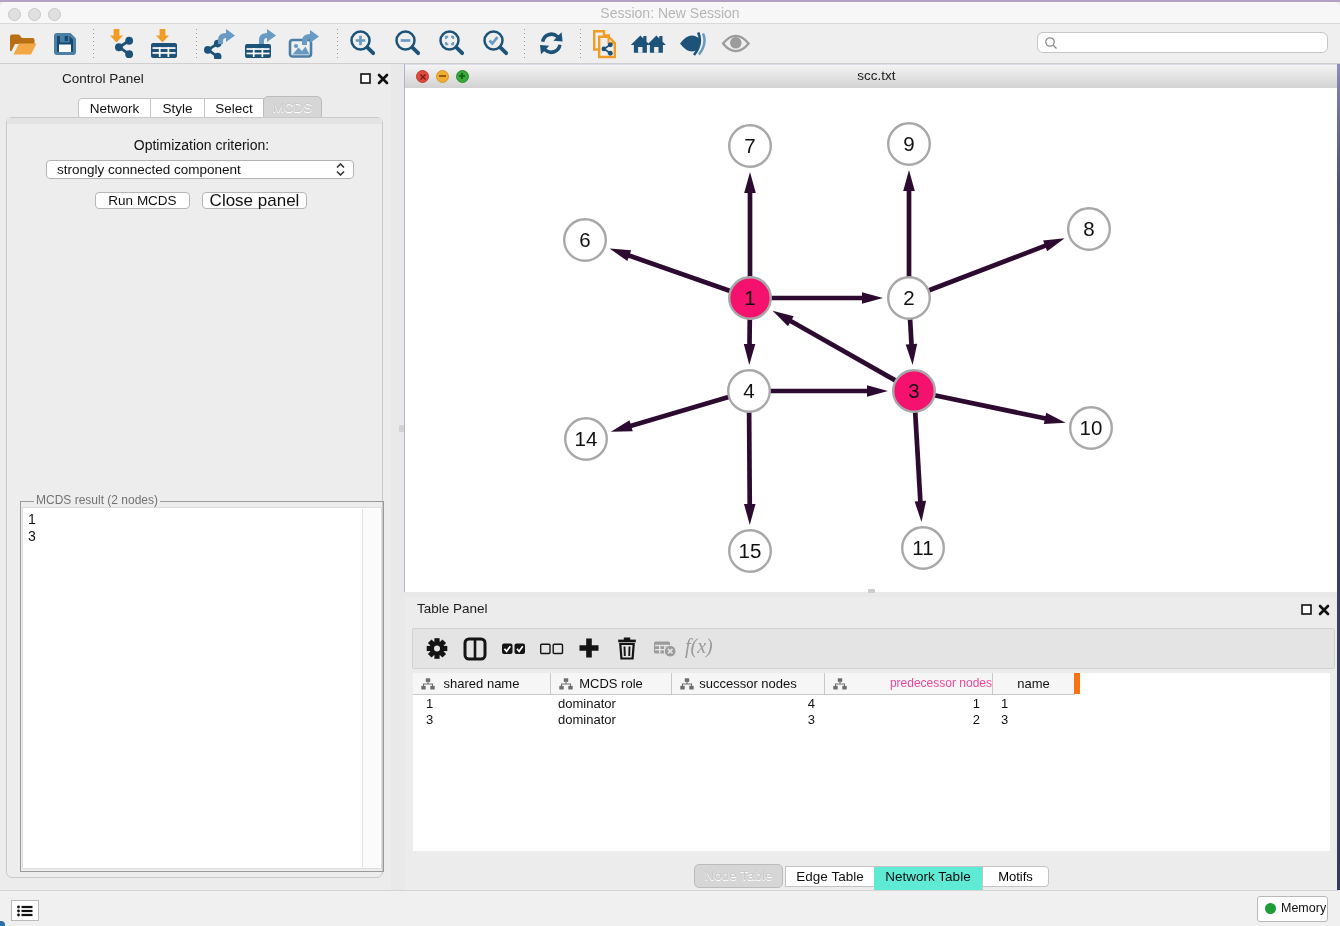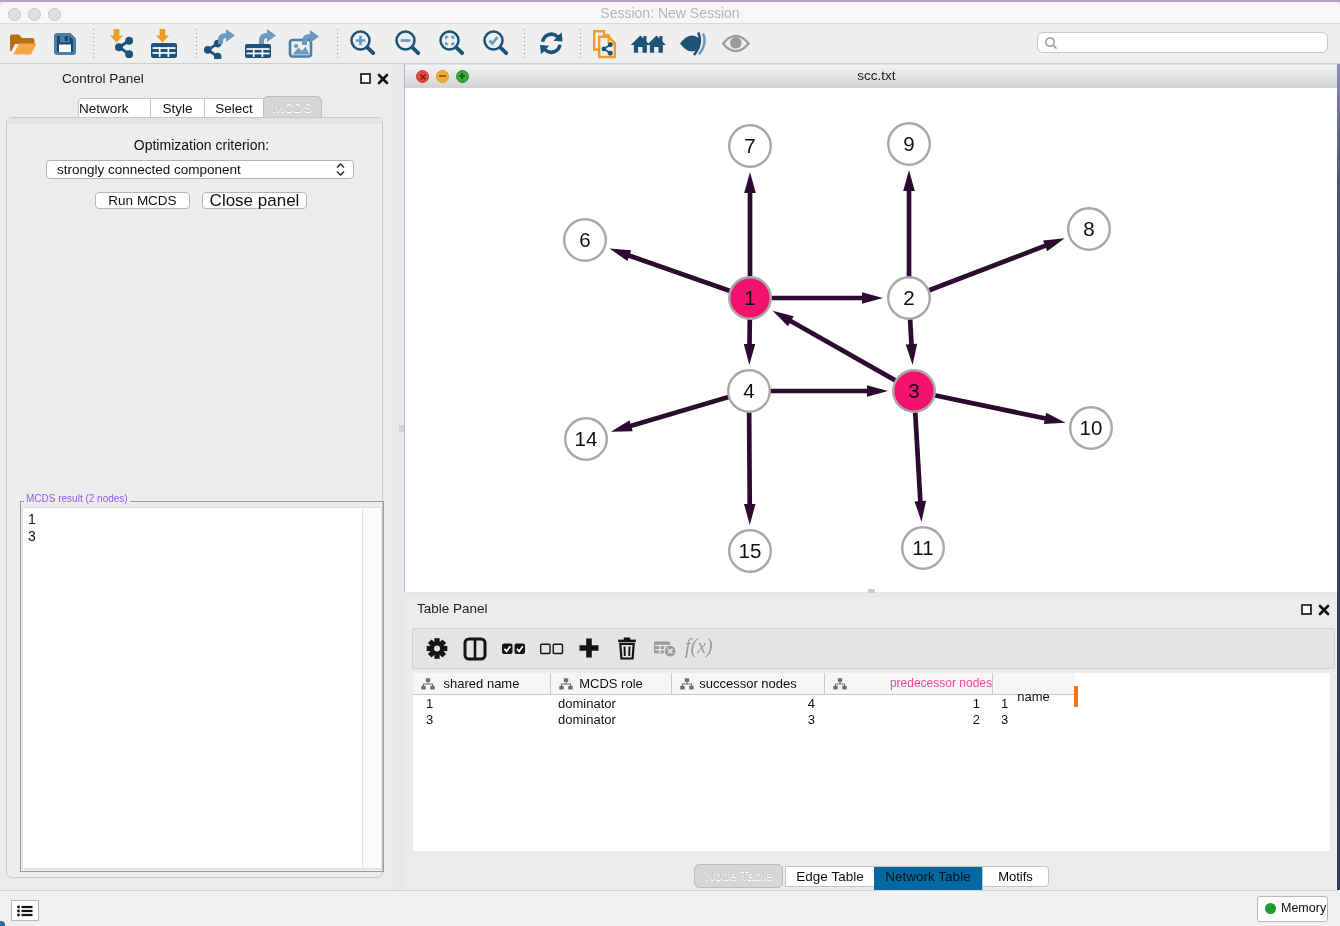--- a/index.html
+++ b/index.html
@@ -144,40 +144,40 @@
 <div class="abs" style="left:0;top:64px;width:391px;height:826px;background:#ececec;">
   <div class="abs" style="left:14px;top:7px;font-size:13.5px;color:#1c1c1c;margin-left:48px;">Control Panel</div>
   <svg class="abs" style="left:360px;top:9px;" width="11" height="11" viewBox="0 0 11 11">
       <rect x="1" y="1" width="9" height="9" fill="#fff" stroke="#111" stroke-width="1.6"></rect>
     </svg>
   <svg class="abs" style="left:377px;top:9px;" width="12" height="12" viewBox="0 0 12 12">
       <path d="M2 2 L10 10 M10 2 L2 10" stroke="#111" stroke-width="2.6" stroke-linecap="round"></path>
     </svg>
 
   <div class="abs" style="left:78px;top:34px;height:19px;">
-    <div class="abs" style="left:0;top:0;width:73px;height:21px;box-sizing:border-box;background:#fff;border:1px solid #c4c4c4;border-radius:4px 0 0 4px;text-align:left;font-size:13.5px;line-height:19px;color:#111;">Network</div>
+    <div class="abs" style="left:0;top:0;width:73px;height:21px;box-sizing:border-box;background:#fff;border:1px solid #c4c4c4;border-radius:4px 0 0 4px;text-align:center;font-size:13.5px;line-height:19px;color:#111;">Network</div>
     <div class="abs" style="left:72px;top:0;width:55px;height:21px;box-sizing:border-box;background:#fff;border:1px solid #c4c4c4;text-align:center;font-size:13.5px;line-height:19px;color:#111;">Style</div>
     <div class="abs" style="left:126px;top:0;width:60px;height:21px;box-sizing:border-box;background:#fff;border:1px solid #c4c4c4;text-align:center;font-size:13.5px;line-height:19px;color:#111;">Select</div>
     <div class="abs" style="left:185px;top:-2px;width:59px;height:24px;box-sizing:border-box;background:#d6d6d6;border:1px solid #bcbcbc;border-radius:5px;text-align:center;font-size:13.5px;line-height:22px;color:#cbcbcb;text-shadow:0 1px 0 #ffffff;">MCDS</div>
   </div>
 
   <div class="abs" style="left:6px;top:53px;width:377px;height:761px;background:#ededed;border:1px solid #c9c9c9;box-sizing:border-box;border-radius:6px;">
     <div class="abs" style="left:0;top:0;width:375px;height:6px;background:#e3e3e3;"></div>
     <div class="abs" style="left:7px;top:19px;width:375px;text-align:center;font-size:14px;color:#111;">Optimization criterion:</div>
     <div class="abs" style="left:39px;top:42px;width:296px;height:17px;background:#ffffff;border:1px solid #b2b2b2;border-radius:4px;font-size:13.5px;line-height:18px;color:#111;padding-left:10px;">strongly connected component
       <svg class="abs" style="right:7px;top:2px;" width="11" height="13" viewBox="0 0 11 13">
           <path d="M2 4.5 L5.5 1 L9 4.5" fill="none" stroke="#333" stroke-width="1.6"></path>
           <path d="M2 8.5 L5.5 12 L9 8.5" fill="none" stroke="#333" stroke-width="1.6"></path>
         </svg>
     </div>
     <div class="abs" style="left:88px;top:74px;width:93px;height:15px;background:#ffffff;border:1px solid #b6b6b6;border-radius:4px;text-align:center;font-size:13.5px;line-height:16px;color:#111;">Run MCDS</div>
     <div class="abs" style="left:195px;top:74px;width:103px;height:15px;background:#ffffff;border:1px solid #b6b6b6;border-radius:4px;text-align:center;font-size:17px;line-height:16px;color:#111;">Close panel</div>
 
     <div class="abs" style="left:13px;top:383px;width:362px;height:369px;border:1px solid #9a9a9a;">
-      <div class="abs" style="left:3px;top:-9px;background:#ededed;font-size:10px;color:#8b5cf6;padding:0 2px;z-index:2;">MCDS result (2 nodes)</div>
+      <div class="abs" style="left:13px;top:-9px;background:#ededed;font-size:12px;color:#737373;padding:0 2px;z-index:2;">MCDS result (2 nodes)</div>
       <div class="abs" style="left:1px;top:5px;width:360px;height:362px;background:#ffffff;border:1px solid #dcdcdc;box-sizing:border-box;">
         <div class="abs" style="left:5px;top:3px;font-size:14px;color:#111;line-height:17px;">1<br>3</div>
         <div class="abs" style="right:1px;top:1px;width:17px;height:358px;background:#fbfbfb;border-left:1px solid #e4e4e4;"></div>
       </div>
     </div>
   </div>
 </div>
 
 <div class="abs" style="left:399px;top:425px;width:5px;height:7px;background:#d2d2d2;border-radius:1px;"></div>
 
@@ -343,39 +343,39 @@
       </div>
       <div class="abs" style="left:412px;top:0;width:167px;height:21px;border-right:1px solid #c9c9c9;">
         <svg class="abs" style="left:8px;top:5px;" width="14" height="12" viewBox="0 0 14 12">
           <rect x="4.8" y="0.3" width="4.4" height="3.6" fill="#6e6e6e"></rect>
           <rect x="0.3" y="7.9" width="4.4" height="3.6" fill="#6e6e6e"></rect>
           <rect x="9.3" y="7.9" width="4.4" height="3.6" fill="#6e6e6e"></rect>
           <path d="M7 3.9 L7 6 M2.5 7.9 L2.5 6 L11.5 6 L11.5 7.9" fill="none" stroke="#6e6e6e" stroke-width="1.1"></path>
         </svg>
         <div class="abs" style="left:0;top:3px;width:167px;text-align:right;font-size:12px;color:#ec4899;">predecessor nodes</div>
       </div>
-      <div class="abs" style="left:580px;top:13px;width:81px;height:21px;border-right:4px solid #f97316;">
+      <div class="abs" style="left:580px;top:0;width:81px;height:21px;border-right:6px solid #f97316;">
         <div class="abs" style="left:0;top:3px;width:81px;text-align:center;font-size:13px;color:#111;">name</div>
       </div>
     <div class="abs" style="left:13px;top:23px;font-size:13px;color:#111;">1</div>
     <div class="abs" style="left:145px;top:23px;font-size:13px;color:#111;">dominator</div>
     <div class="abs" style="left:259px;top:23px;width:143px;text-align:right;font-size:13px;color:#111;">4</div>
     <div class="abs" style="left:412px;top:23px;width:155px;text-align:right;font-size:13px;color:#111;">1</div>
     <div class="abs" style="left:588px;top:23px;font-size:13px;color:#111;">1</div>
     <div class="abs" style="left:13px;top:39px;font-size:13px;color:#111;">3</div>
     <div class="abs" style="left:145px;top:39px;font-size:13px;color:#111;">dominator</div>
     <div class="abs" style="left:259px;top:39px;width:143px;text-align:right;font-size:13px;color:#111;">3</div>
     <div class="abs" style="left:412px;top:39px;width:155px;text-align:right;font-size:13px;color:#111;">2</div>
     <div class="abs" style="left:588px;top:39px;font-size:13px;color:#111;">3</div>
   </div>
 
   <div class="abs" style="left:289px;top:269px;height:19px;">
     <div class="abs" style="left:0;top:-2px;width:89px;height:24px;box-sizing:border-box;background:#d6d6d6;border:1px solid #bcbcbc;border-radius:5px;text-align:center;font-size:13.5px;line-height:22px;color:#cbcbcb;text-shadow:0 1px 0 #ffffff;">Node Table</div>
     <div class="abs" style="left:91px;top:0;width:90px;height:21px;box-sizing:border-box;background:#fff;border:1px solid #c4c4c4;text-align:center;font-size:13.5px;line-height:19px;color:#111;">Edge Table</div>
-    <div class="abs" style="left:180px;top:0;width:109px;height:31px;box-sizing:border-box;background:#0369a1;border:1px solid #c4c4c4;border-left:none;text-align:center;font-size:13.5px;line-height:19px;color:#111;">Network Table</div>
+    <div class="abs" style="left:180px;top:0;width:109px;height:31px;box-sizing:border-box;background:#5eead4;border:1px solid #c4c4c4;border-left:none;text-align:center;font-size:13.5px;line-height:19px;color:#111;">Network Table</div>
     <div class="abs" style="left:288px;top:0;width:67px;height:21px;box-sizing:border-box;background:#fff;border:1px solid #c4c4c4;border-radius:0 4px 4px 0;text-align:center;font-size:13px;line-height:19px;color:#000000;">Motifs</div>
   </div>
 </div>
 
 <div class="abs" style="left:1337px;top:64px;width:3px;height:826px;background:linear-gradient(#918cc0 0px,#7a7aa8 30px,#4e5478 120px,#3a4162 400px,#333c5c 826px);"></div>
 
 <div class="abs" style="left:0;top:890px;width:1340px;height:36px;background:#f0f0f0;border-top:1px solid #d4d4d4;">
   <div class="abs" style="left:11px;top:9px;width:26px;height:19px;background:#ffffff;border:1px solid #b9b9b9;">
     <svg class="abs" style="left:5px;top:3.5px;" width="16" height="12" viewBox="0 0 16 12">
       <circle cx="1.5" cy="2" r="1.4" fill="#111"></circle>

